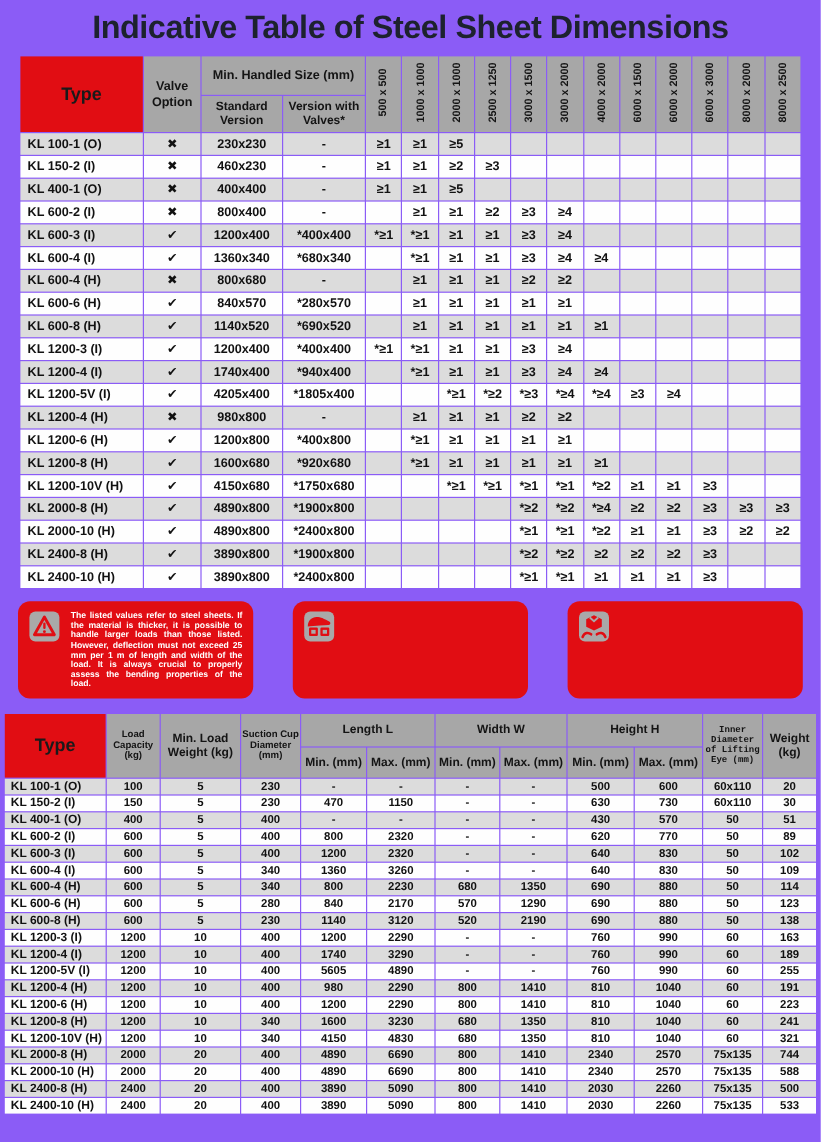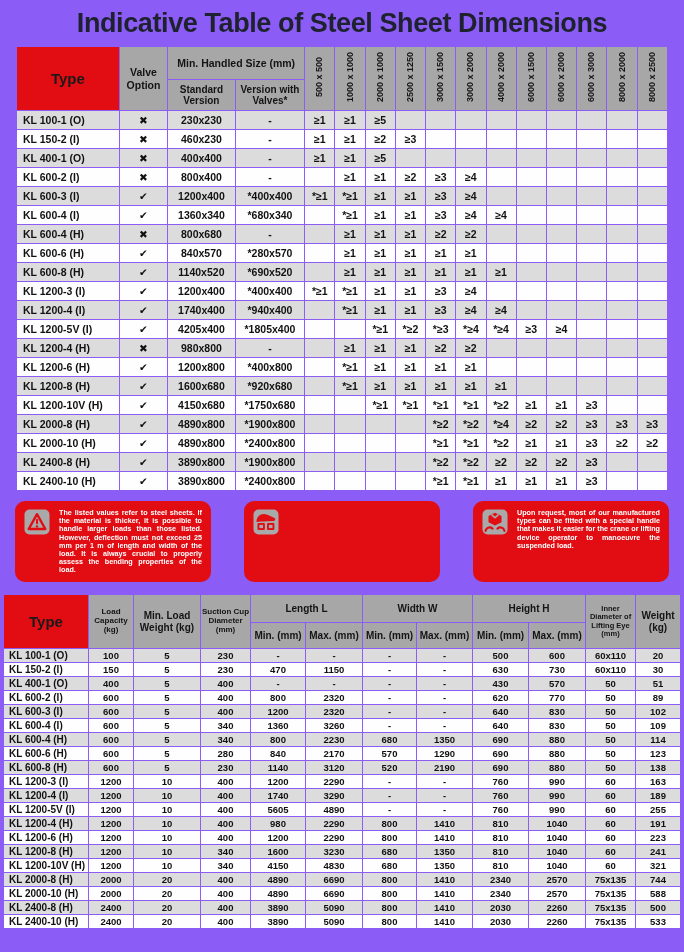--- a/index.html
+++ b/index.html
@@ -30,21 +30,21 @@
   .note-icon{position:absolute;left:9px;top:8px;width:26px;height:26px;display:block;}
   .note-text{color:#ffffff;font-weight:700;font-size:7.2px;line-height:1.14;text-align:justify;}
 
   
   .t2{width:678px;margin:12px 3px 0 3px;table-layout:fixed;}
   .t2 th,.t2 td{padding:0;overflow:hidden;}
   .t2 .row-a{height:27px;}
   .t2 .row-b{height:25px;}
   .t2 .gh{font-size:10px;}
   .t2 .gh.small{font-size:8px;line-height:1.12;margin-left:35px;}
-  .t2 .gh.tiny{font-size:7.5px;line-height:1.12;}
+  .t2 .gh.tiny{font-size:7.5px;line-height:1.12;font-family:Liberation Mono, monospace;}
   .t2 tbody td{height:13px;font-size:9.5px;font-weight:700;color:#111;text-align:center;vertical-align:middle;}
   .t2 td.type-cell{text-align:left;padding-left:5px;font-size:10px;}
 </style>
 </head>
 <body>
 
 <div class="page">
 
   <h1 class="title">Indicative Table of Steel Sheet Dimensions</h1>
 
@@ -475,21 +475,20 @@
           </svg></span>
       </div>
       <div class="note-box">
         <span class="note-icon"><svg viewBox="0 0 26 26" width="26" height="26">
             <rect x="0.5" y="0.5" width="25" height="25" rx="5" fill="#a9a9a9"></rect>
             <path d="M13 3.8 L19.5 7 V13.2 L13 16.5 L6.5 13.2 V7 Z" fill="#e10d13"></path>
             <path d="M9.5 5.6 L13 8.6 L16.5 5.6" stroke="#a9a9a9" stroke-width="1.6" fill="none"></path>
             <path d="M3.5 21.8 C5 17.6 8.6 17.9 10.6 19.6" stroke="#e10d13" stroke-width="2.1" fill="none" stroke-linecap="round"></path>
             <path d="M22.5 21.8 C21 17.6 17.4 17.9 15.4 19.6" stroke="#e10d13" stroke-width="2.1" fill="none" stroke-linecap="round"></path>
           </svg></span>
-        <div class="note-text">Upon request, most of our manufactured types can be fitted with a special handle that makes it easier for the crane or lifting device operator to manoeuvre the suspended load.</div>
       </div>
     </div>
 
   <table class="t2">
     <colgroup id="t2-cols">
         <col style="width: 84px;">
         <col style="width: 44px;">
         <col style="width: 66px;">
         <col style="width: 49px;">
         <col style="width: 54px;">

